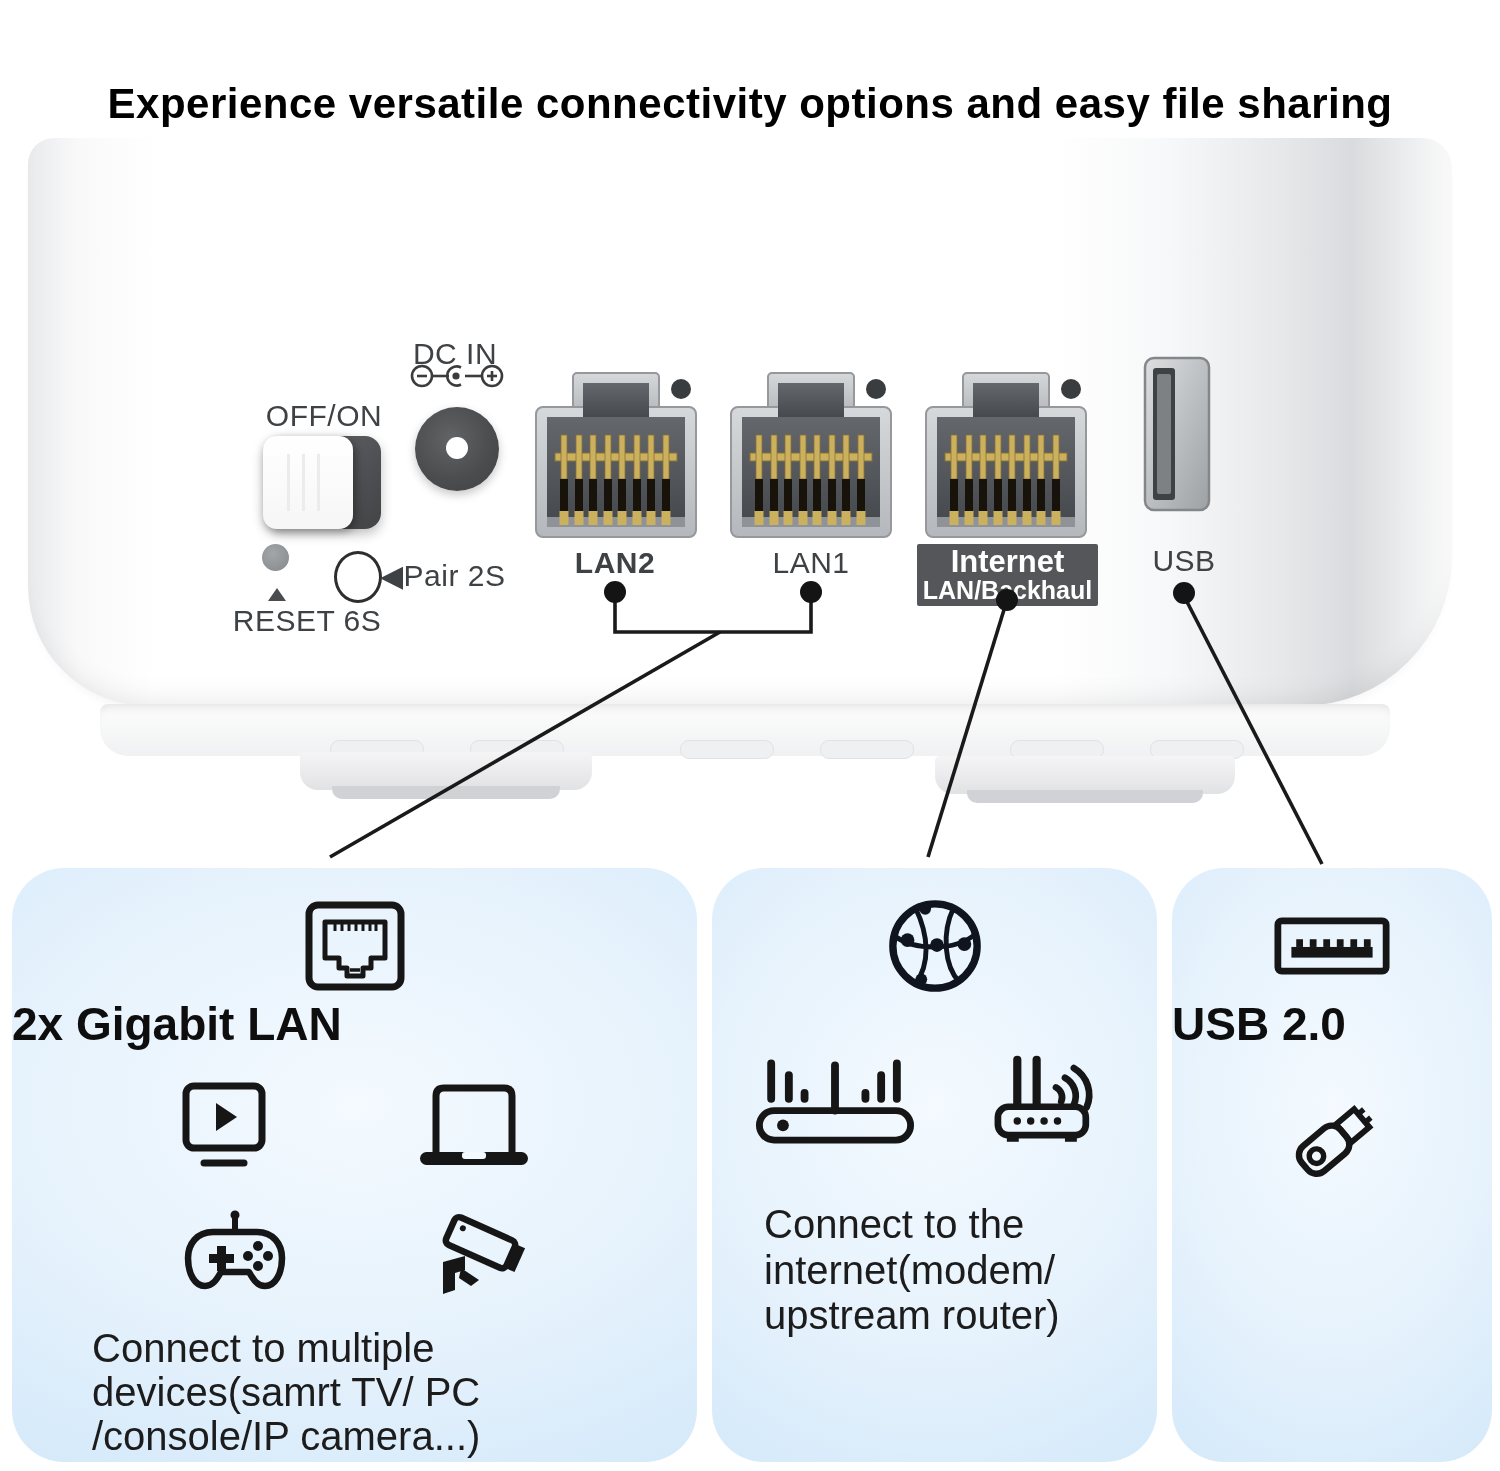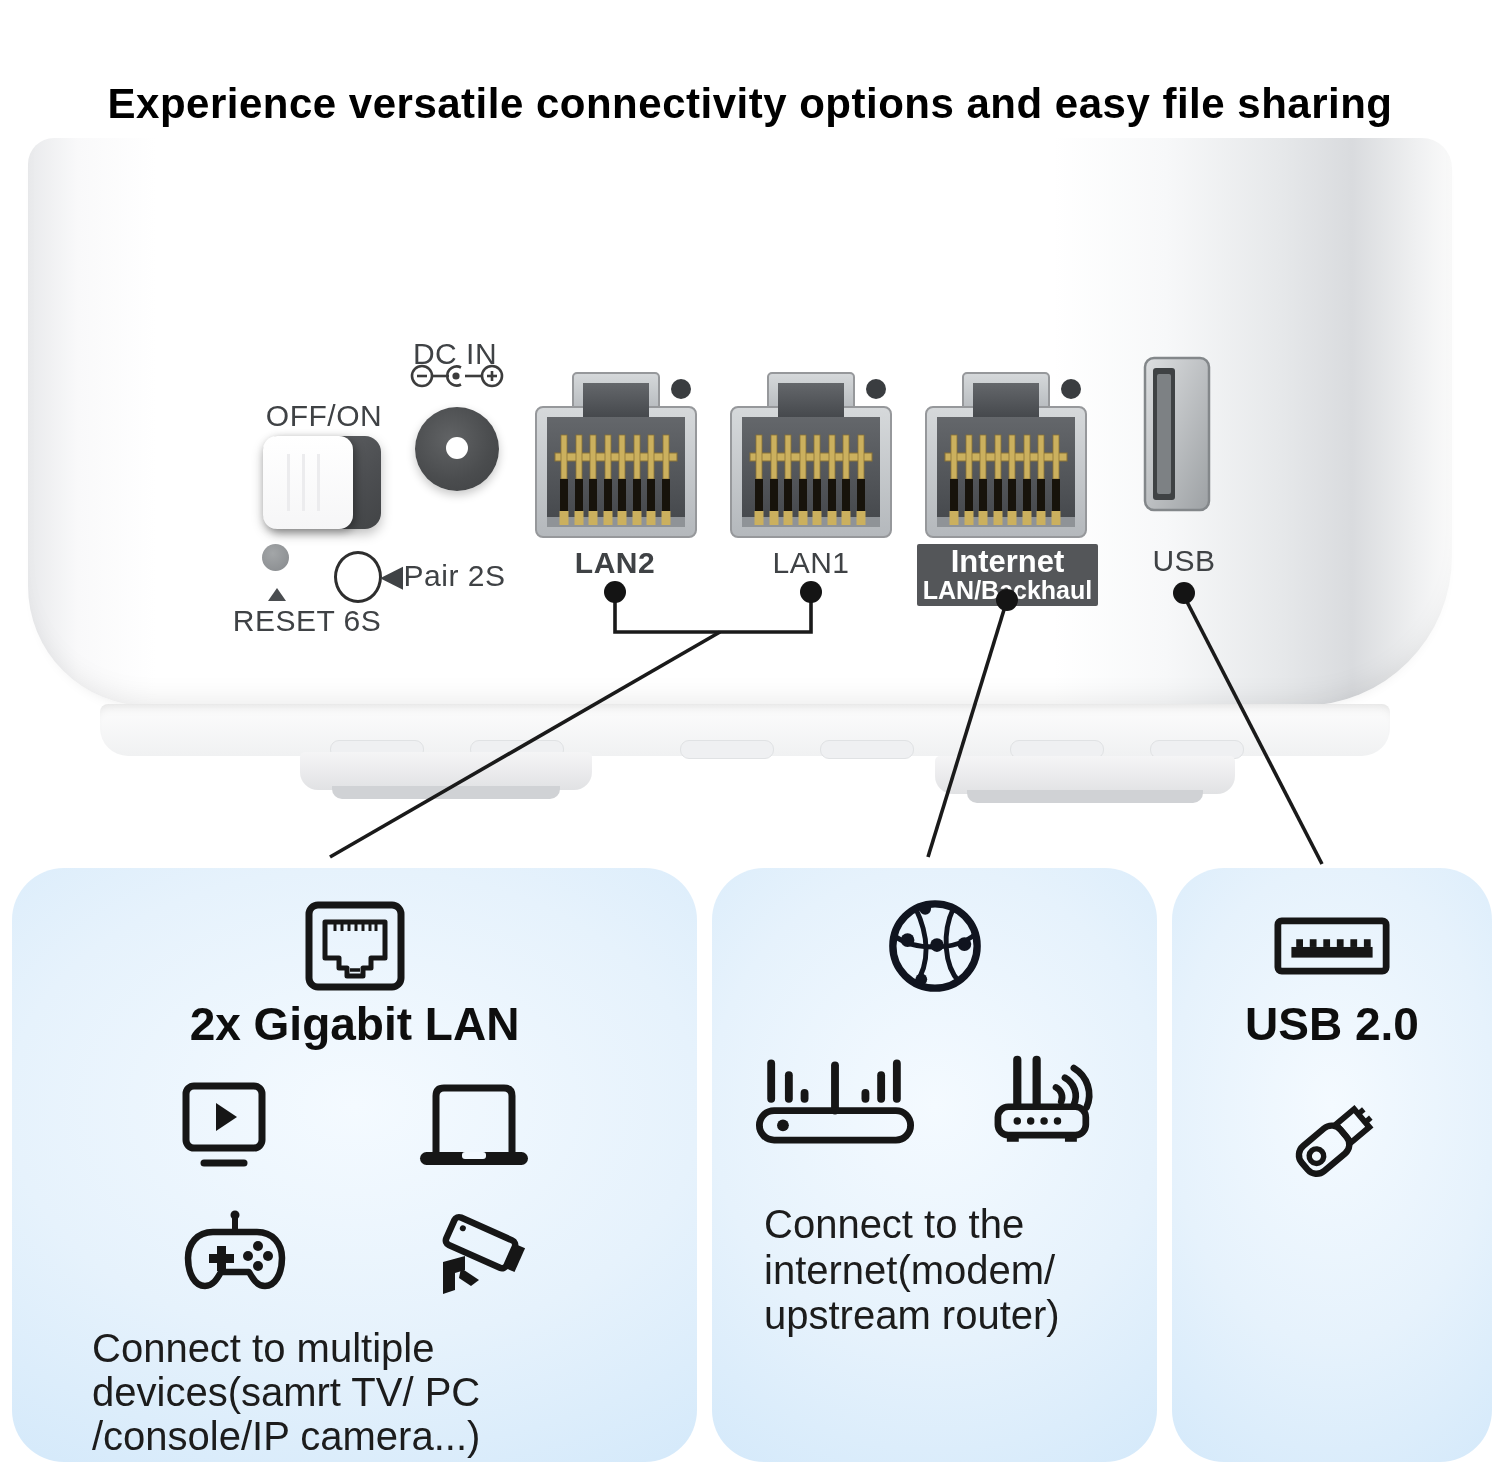--- a/index.html
+++ b/index.html
@@ -86,21 +86,21 @@
   .internet-box .l1{font-size:31px;font-weight:700;}
   .internet-box .l2{font-size:25px;font-weight:700;}
   .port-svg{position:absolute;top:371px;width:164px;height:168px;}
   .usb-svg{position:absolute;left:1143px;top:356px;width:70px;height:158px;}
   .pol-svg{position:absolute;left:409px;top:360px;width:96px;height:32px;}
   .callouts{position:absolute;left:0;top:0;width:1500px;height:1471px;pointer-events:none;}
   
   .card{
     position:absolute;top:868px;height:594px;border-radius:52px;
     background:radial-gradient(120% 95% at 50% 40%,#f4faff 0%,#e6f2fc 42%,#d2e8fa 80%,#c8e2f8 100%);
-    display:flex;flex-direction:column;align-items:center;
+    display:flex;flex-direction:column;
   }
   .card-1{left:12px;width:685px;}
   .card-2{left:712px;width:445px;}
   .card-3{left:1172px;width:320px;}
   .top-icon-wrap{margin-top:26px;height:104px;display:flex;align-items:center;justify-content:center;}
   .card-title{font-size:46px;font-weight:700;color:#0e0e0e;line-height:52px;margin:0;}
   .devices-row{display:flex;align-items:center;justify-content:center;}
   .card-1 .row-a{margin-top:28px;gap:138px;}
   .card-1 .row-b{margin-top:32px;gap:140px;}
   .card-2 .row-a{margin-top:38px;gap:40px;}

